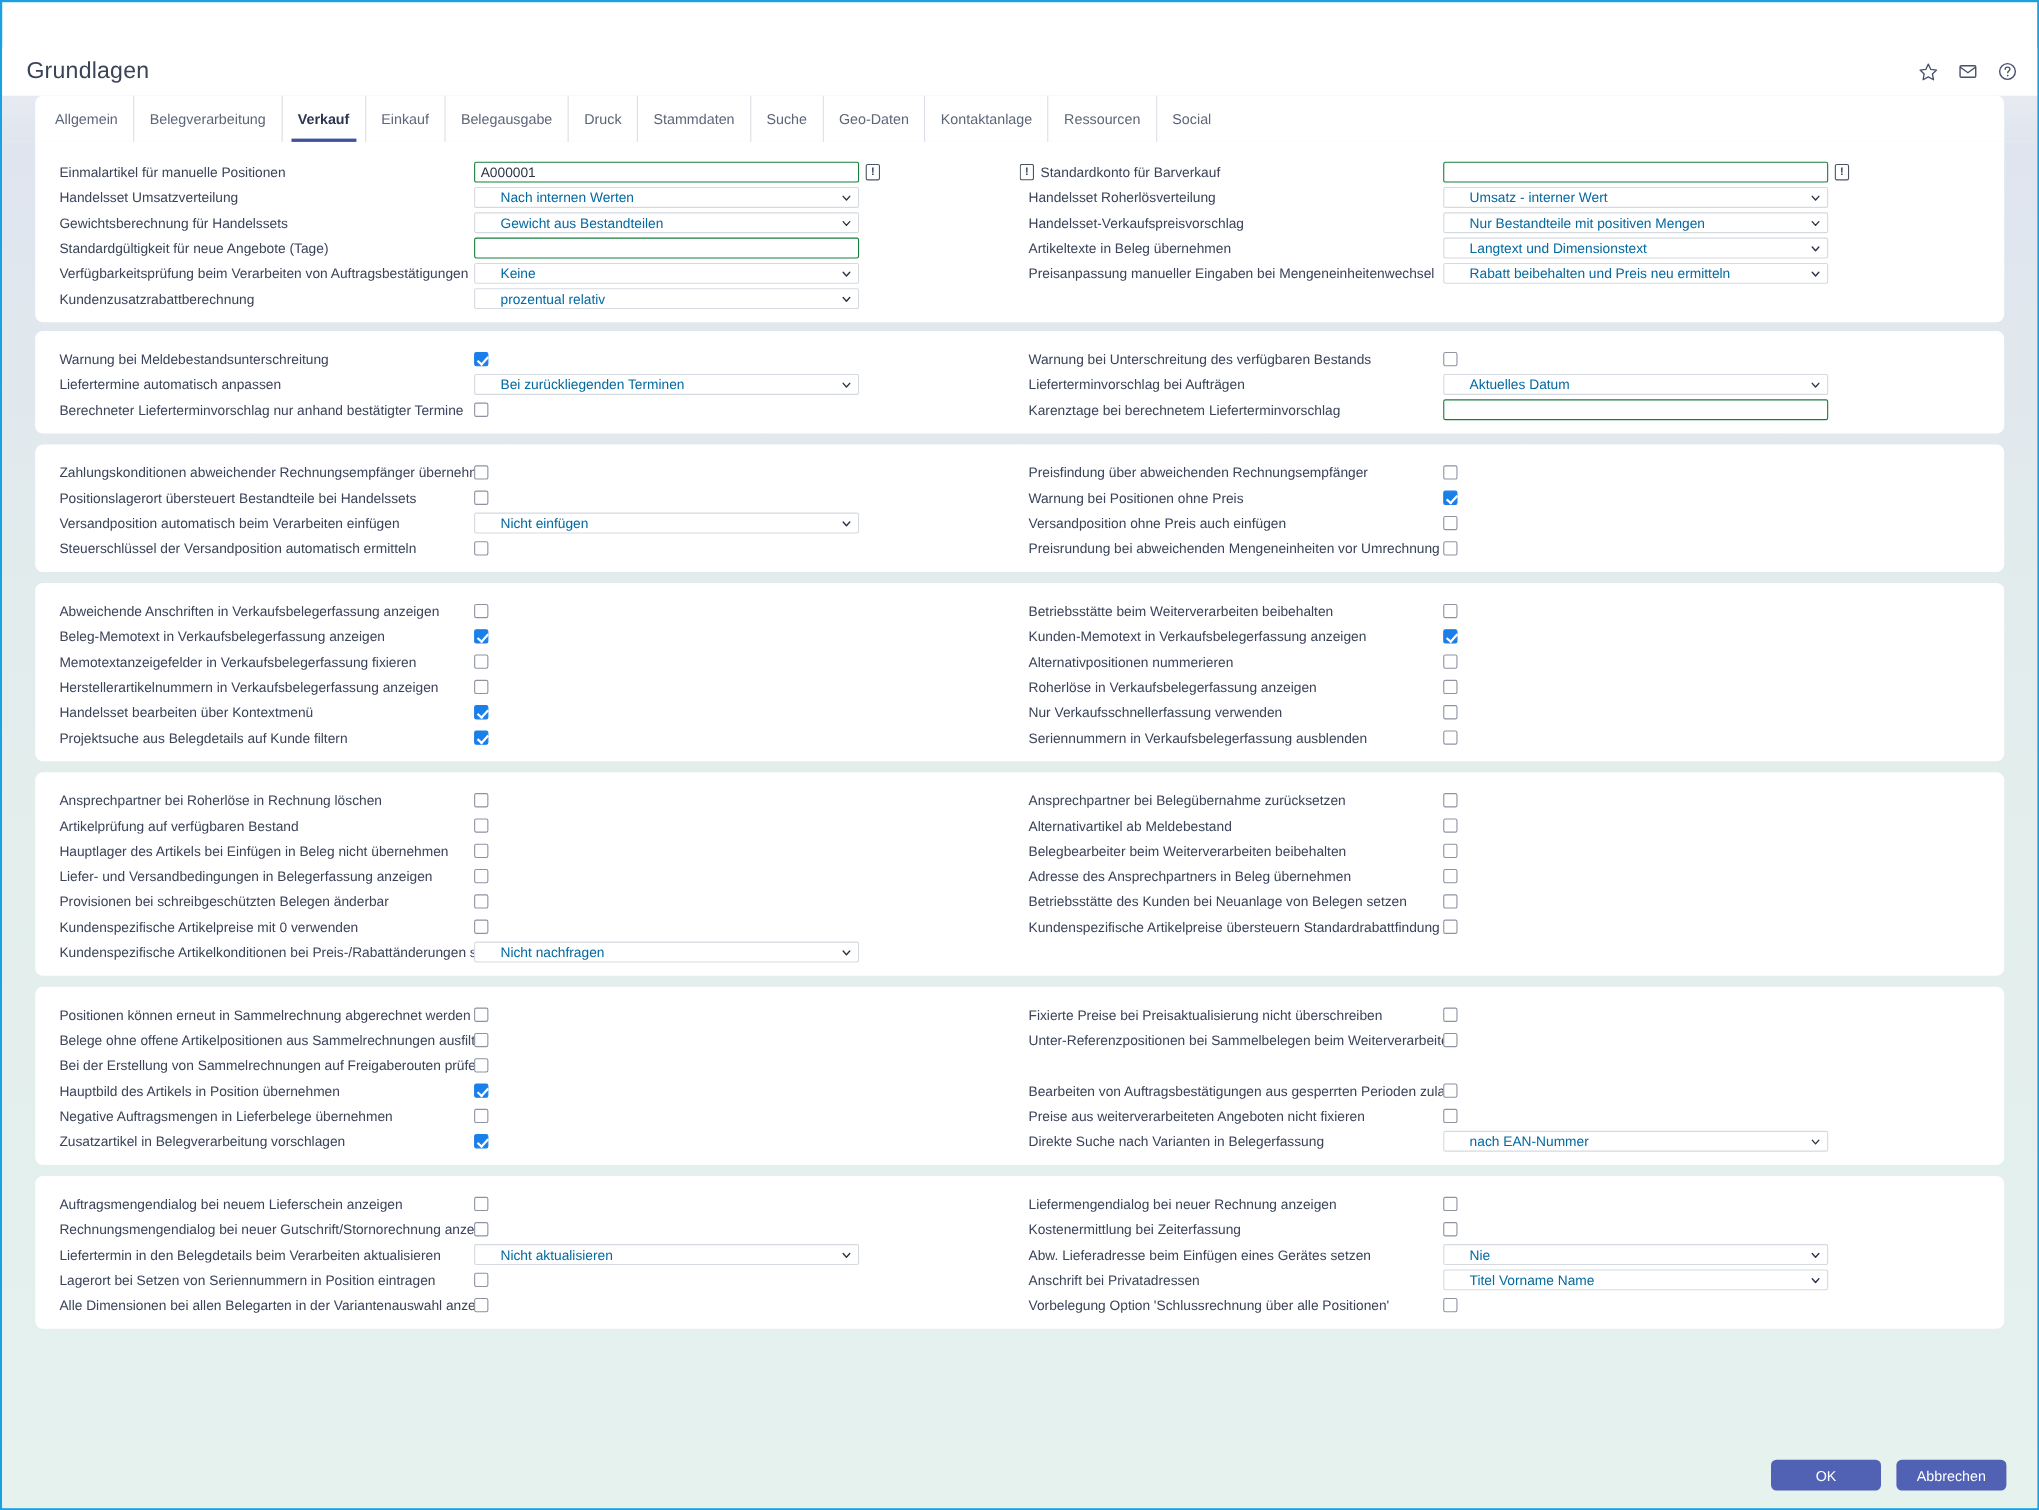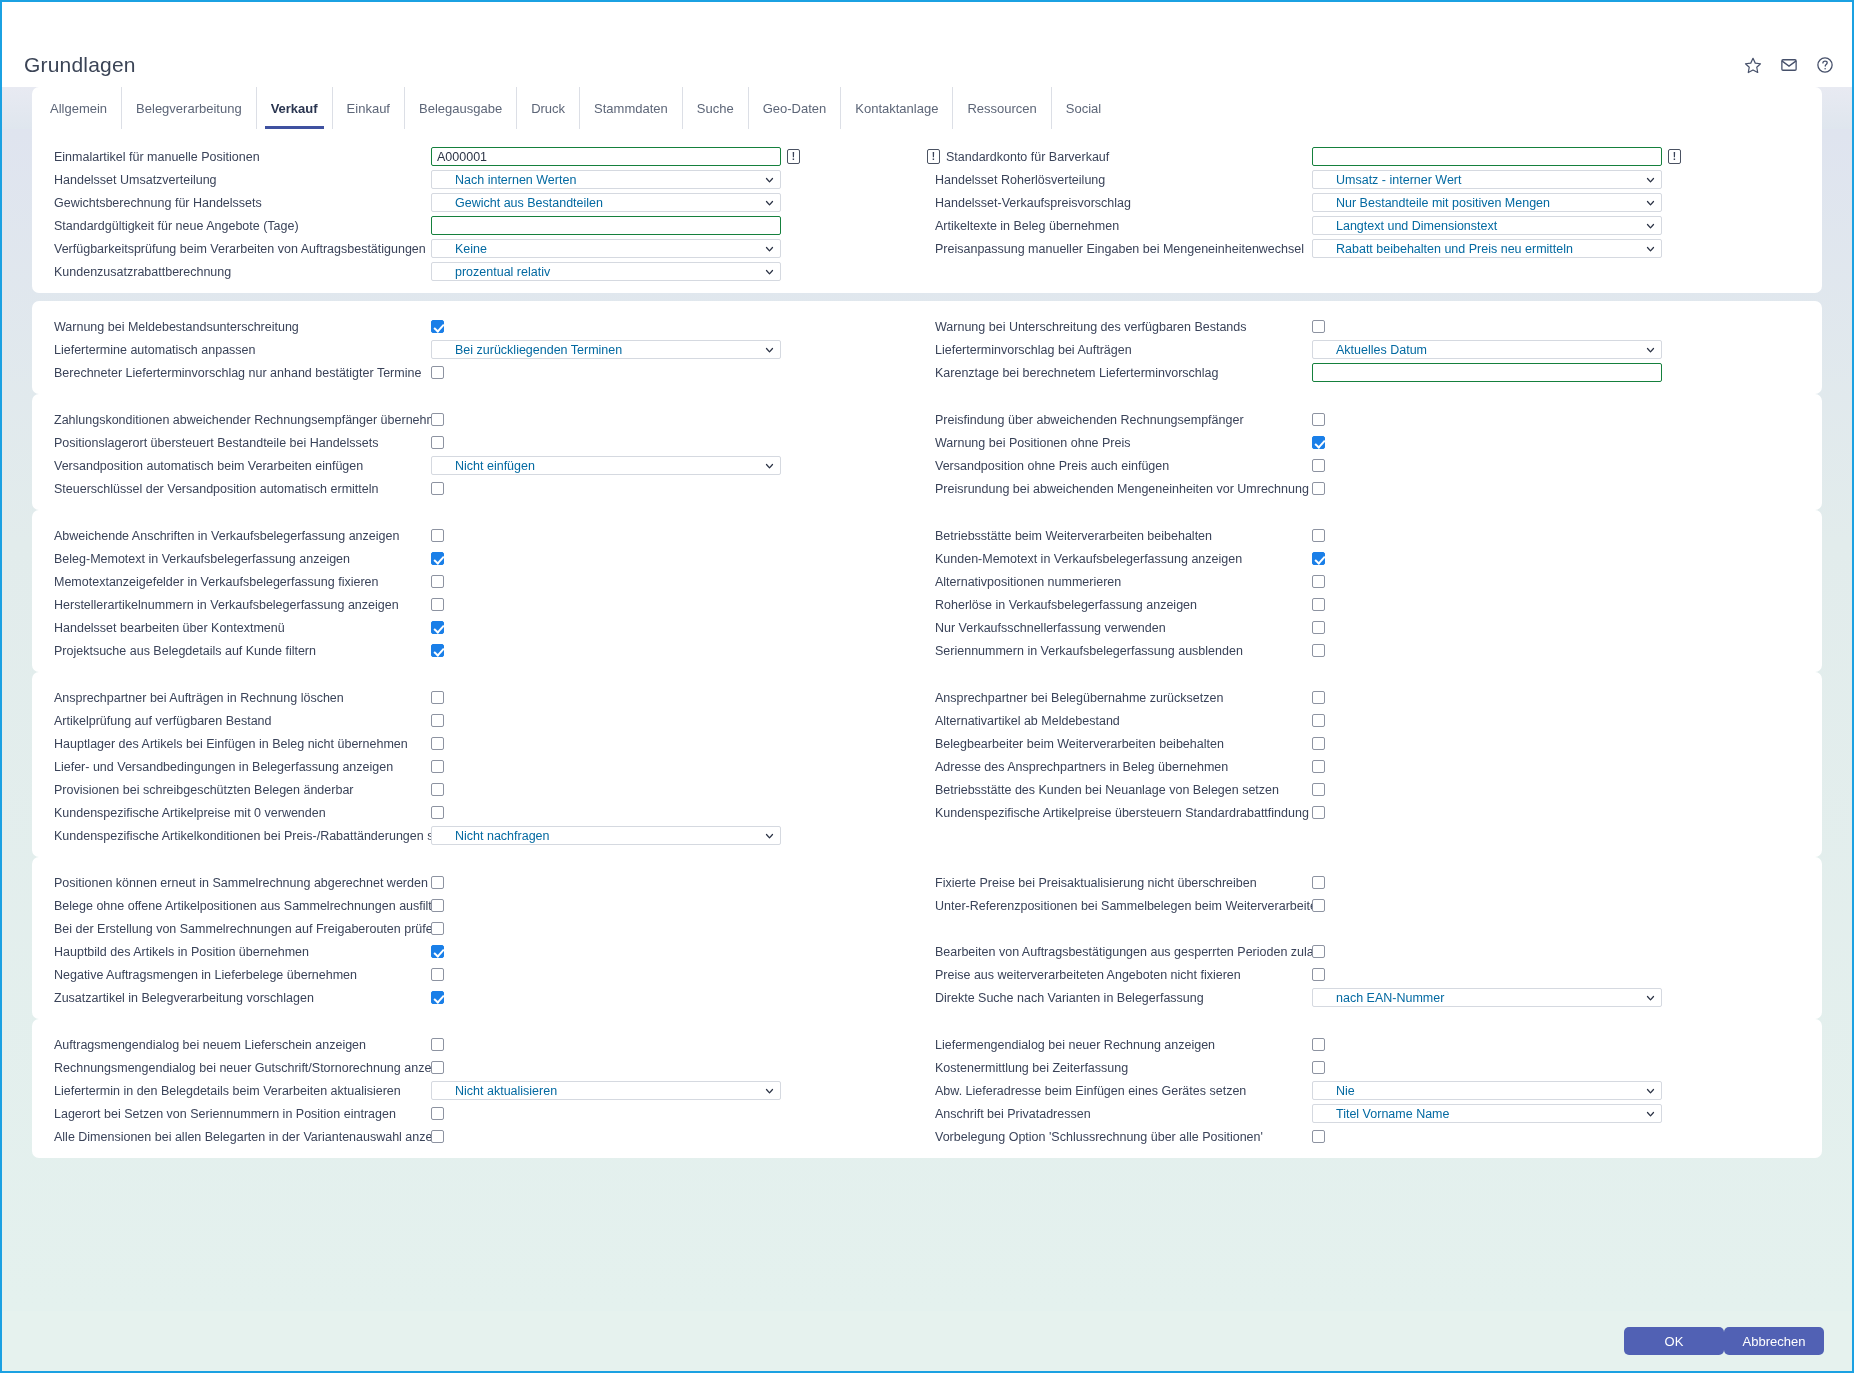--- a/index.html
+++ b/index.html
@@ -59,20 +59,21 @@
   
   .body {
     flex:1 1 auto;
     background:linear-gradient(180deg,#dfe4ef 0%, #e2ecec 35%, #e4f1ee 100%);
     padding:0 30px;
     overflow:hidden;
   }
   .card {
     background:#ffffff;
     border-radius:7px;
+    margin-bottom:10px;
     padding:14px 14px 10px 14px;
   }
   .card.first { border-radius:0 0 7px 7px; margin-bottom:8px; padding-top:16px; }
   .grid { display:flex; }
   .col { width:50%; }
   .row {
     display:flex; align-items:center;
     height:23px; margin-bottom:0;
   }
   .lbl {
@@ -124,21 +125,21 @@
     border:1px solid #4a5262; border-radius:2px;
     display:inline-flex; align-items:center; justify-content:center;
     font-size:10px; color:#3a4359; line-height:1; font-weight:bold;
   }
   .trailicon { margin-left:6px; }
   
   .footer {
     flex:0 0 60px; height:60px;
     background:#e6f2ee;
     display:flex; align-items:center; justify-content:flex-end;
-    padding-right:28px; gap:0;
+    padding-right:28px; gap:14px;
   }
   .btn {
     width:100px; height:28px;
     border-radius:5px; border:none;
     background:#5161b4; color:#fff;
     font-family:"Liberation Sans", sans-serif;
     font-size:13px; cursor:pointer;
   }
 </style>
 </head>
@@ -499,21 +500,21 @@
                 <span class="cb"></span>
               </div>
             </div>
           </div>
         </div>
       </div>
       <div class="card">
         <div class="grid">
           <div class="col">
             <div class="row">
-              <div class="lbl">Ansprechpartner bei Aufträgen in Rechnung löschen</div>
+              <div class="lbl">Ansprechpartner bei Roherlöse in Rechnung löschen</div>
               <div class="fld">
                 <span class="cb"></span>
               </div>
             </div>
             <div class="row">
               <div class="lbl">Artikelprüfung auf verfügbaren Bestand</div>
               <div class="fld">
                 <span class="cb"></span>
               </div>
             </div>

